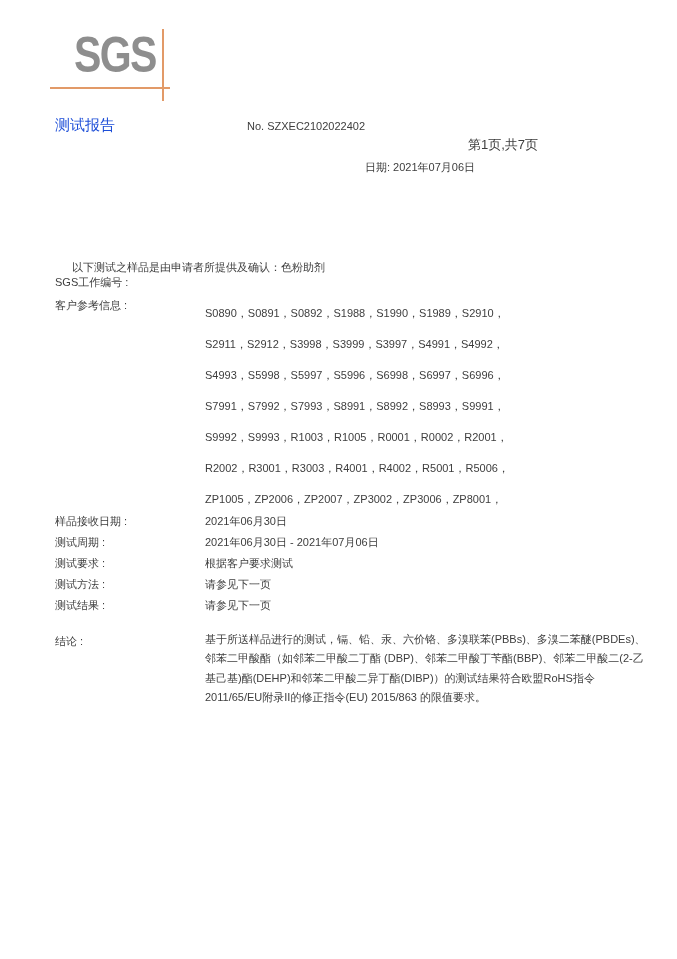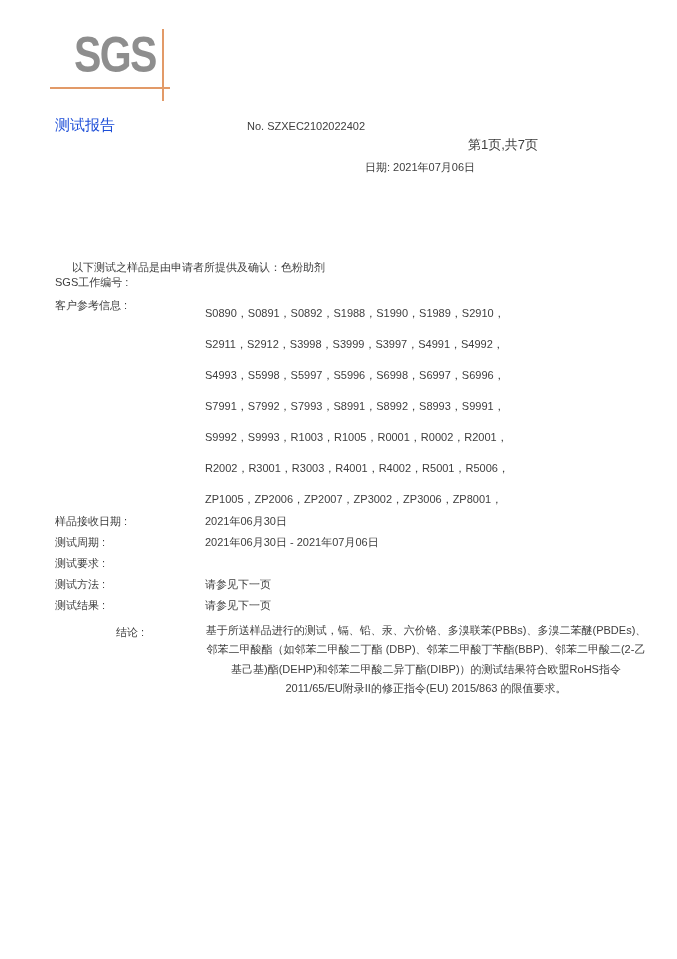--- a/index.html
+++ b/index.html
@@ -22,21 +22,21 @@
   .applicant { position:absolute; left:55px; top:160px; font-size:11px; line-height:22px; color:#3d3d3d; }
   .statement { position:absolute; left:55px; top:260px; font-size:11px; color:#3d3d3d;margin-left:17px; }
 
   
   .fields { position:absolute; left:55px; top:271px; width:592px; font-size:11px; }
   .frow { display:flex; align-items:flex-start; line-height:23px; }
   .frow.tight { line-height:21px; }
   .flabel { width:150px; flex:none; }
   .fvalue { flex:1; }
   .ref-line { line-height:23px; white-space:nowrap;margin-top:8px; }
-  .frow.conclusion { margin-top:5px;text-align:center; }
+  .frow.conclusion { margin-top:14px; }
   .frow.conclusion .fvalue { line-height:19.3px; max-width:442px; }
 
   
   .legal { position:absolute; left:170px; top:839px; width:493px; font-size:6.25px; line-height:7.1px;
            text-align:justify; color:#4b4b4b; }
   .attention { position:absolute; left:170px; top:909px; width:493px; font-size:6.5px; line-height:7.6px;
                font-weight:bold; color:#f0823c; }
   .addr-vline { position:absolute; left:182px; top:919px; width:2px; height:40px; background:#e8823c; }
   .addr1 { position:absolute; left:187px; top:923px; font-size:5.9px; color:#4b4b4b; white-space:nowrap; }
   .addr2 { position:absolute; left:187px; top:933px; font-size:6.6px; color:#333; white-space:nowrap; }
@@ -86,20 +86,21 @@
     <div class="frow tight">
       <div class="flabel">样品接收日期 :</div>
       <div class="fvalue">2021年06月30日</div>
     </div>
     <div class="frow tight">
       <div class="flabel">测试周期 :</div>
       <div class="fvalue">2021年06月30日 - 2021年07月06日</div>
     </div>
     <div class="frow tight">
       <div class="flabel">测试要求 :</div>
+      <div class="fvalue">根据客户要求测试</div>
     </div>
     <div class="frow tight">
       <div class="flabel">测试方法 :</div>
       <div class="fvalue">请参见下一页</div>
     </div>
     <div class="frow tight">
       <div class="flabel">测试结果 :</div>
       <div class="fvalue">请参见下一页</div>
     </div>
     <div class="frow conclusion">

